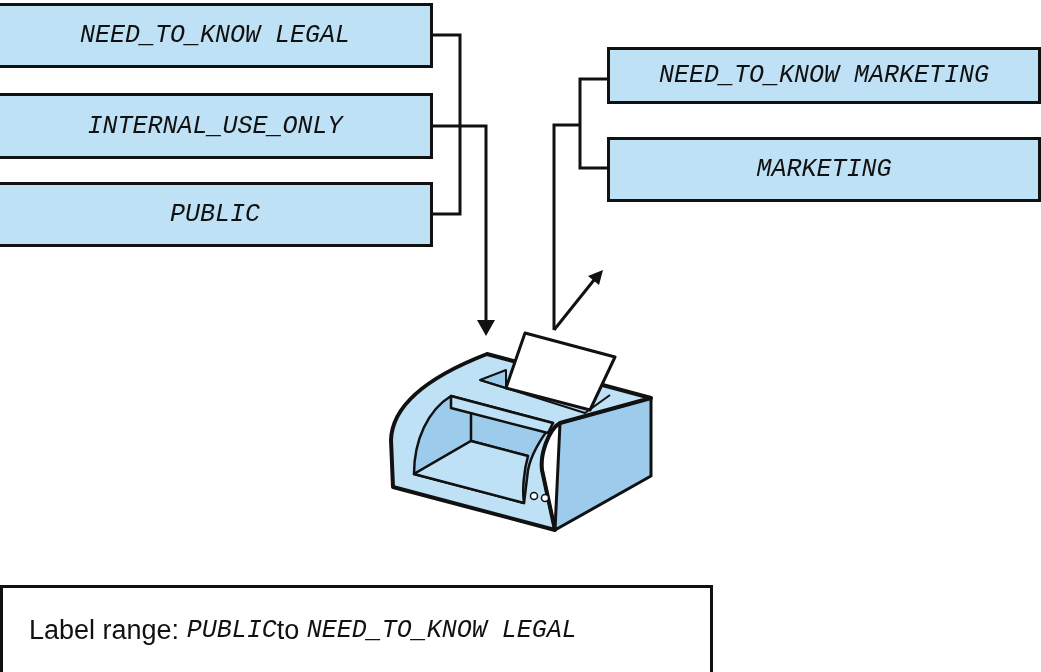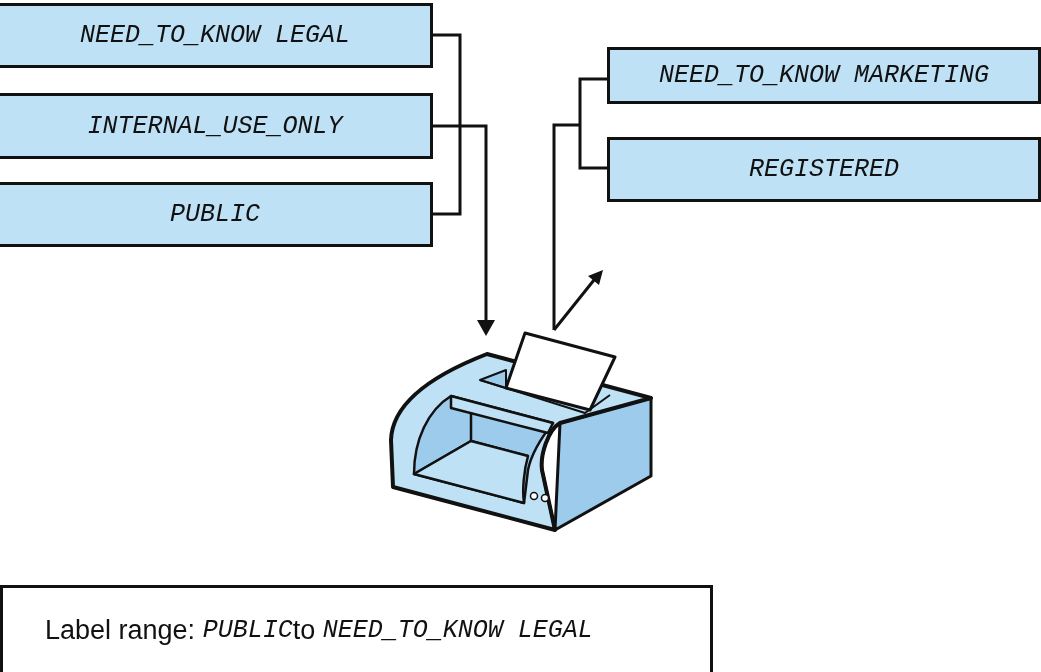--- a/index.html
+++ b/index.html
@@ -20,21 +20,21 @@
     #box-internal  { left: -3px; top: 93px;  width: 436px; height: 66px; }
     #box-public    { left: -3px; top: 182px; width: 436px; height: 65px; }
     #box-marketing { left: 607px; top: 47px;  width: 434px; height: 57px; }
     #box-registered{ left: 607px; top: 137px; width: 434px; height: 65px; }
     svg.overlay { position: absolute; left: 0; top: 0; }
     .range-box {
       position: absolute; left: 0; top: 585px; width: 713px; height: 87px;
       box-sizing: border-box;
       border: 3px solid #111111; border-bottom: none;
       background: #ffffff;
-      display: flex; align-items: center; padding-left: 42px;
+      display: flex; align-items: center; padding-left: 26px;
       font-family: "Liberation Sans", sans-serif;
       font-size: 27px; color: #111111; white-space: pre;
     }
     .mono { font-family: "Liberation Mono", "DejaVu Sans Mono", monospace; font-style: italic; font-size: 25px; }
   </style>
 </head>
 <body>
 
 <div class="label-box" id="box-legal">
   <span>NEED_TO_KNOW LEGAL</span>
@@ -42,21 +42,21 @@
 <div class="label-box" id="box-internal">
   <span>INTERNAL_USE_ONLY</span>
 </div>
 <div class="label-box" id="box-public">
   <span>PUBLIC</span>
 </div>
 <div class="label-box" id="box-marketing">
   <span>NEED_TO_KNOW MARKETING</span>
 </div>
 <div class="label-box" id="box-registered">
-  <span>REGISTERED</span>
+  <span>MARKETING</span>
 </div>
 
 <svg class="overlay" width="1041" height="672" viewBox="0 0 1041 672">
   <defs>
     <marker id="arrowhead" markerWidth="8" markerHeight="8" refX="4" refY="4" orient="auto" markerUnits="strokeWidth">
       <path d="M0,0 L8,4 L0,8 z" fill="#111111"></path>
     </marker>
   </defs>
 
   <g fill="none" stroke="#111111" stroke-width="3">

